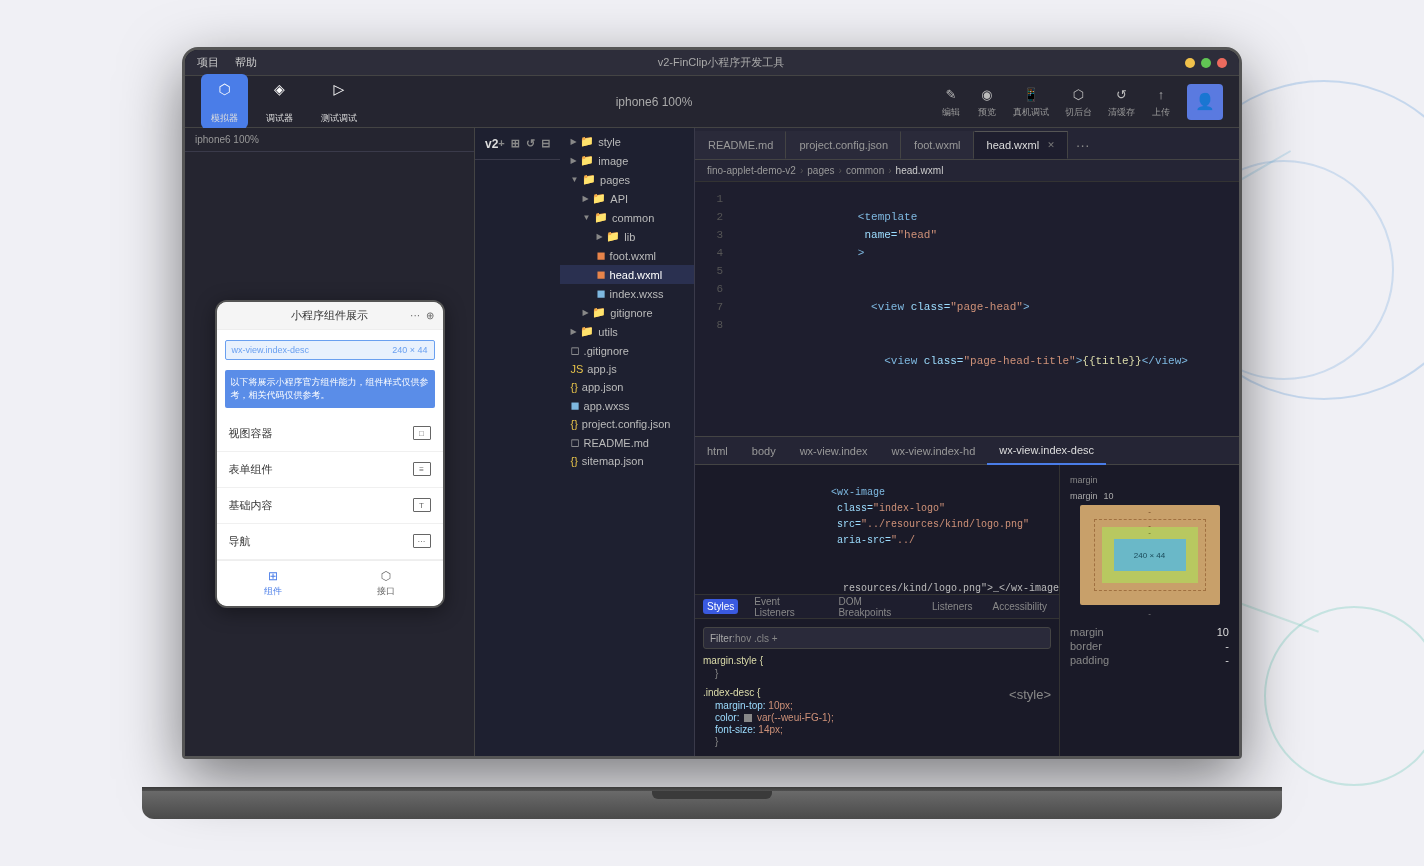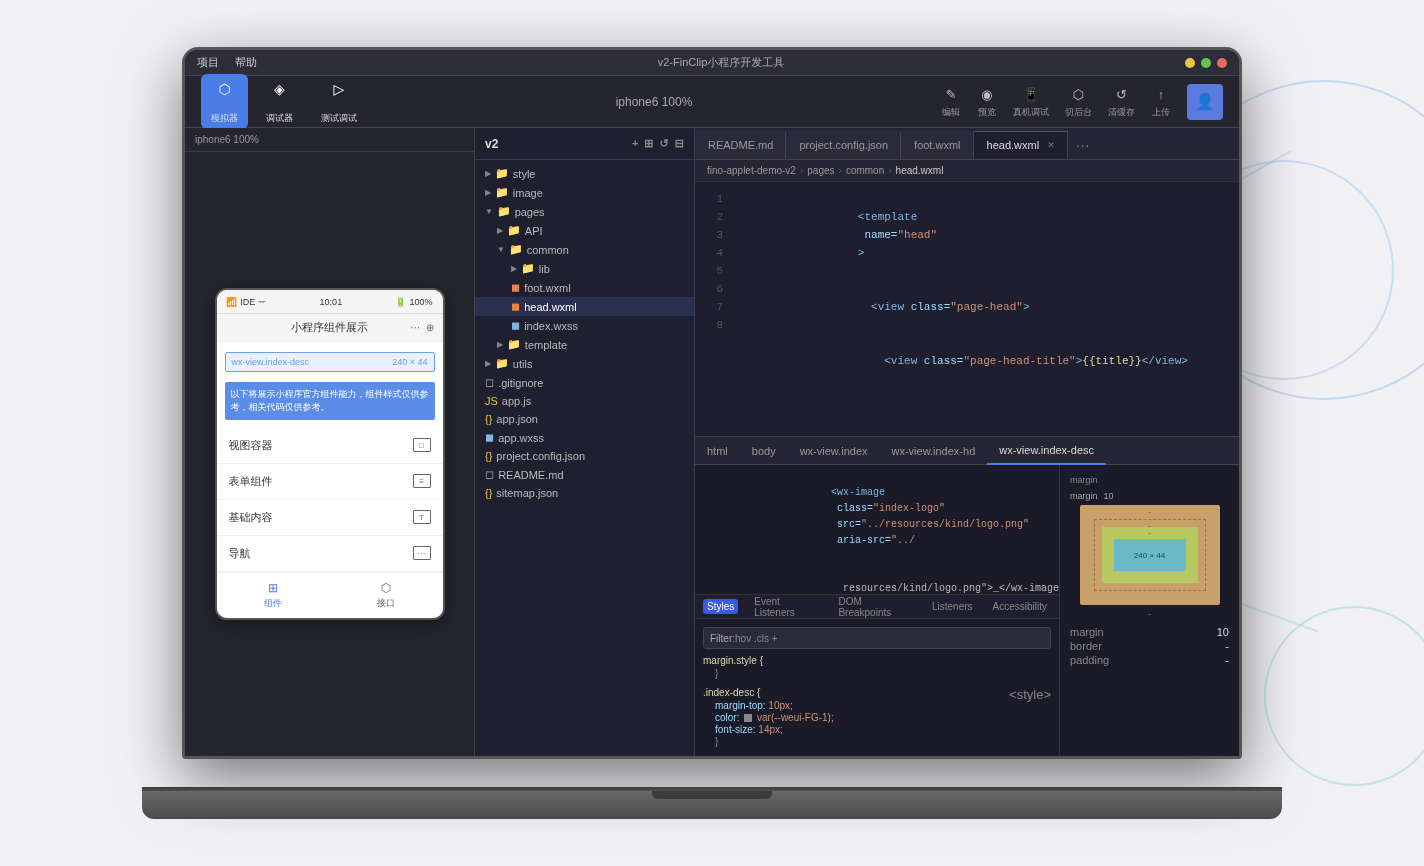--- a/index.html
+++ b/index.html
@@ -388,21 +388,21 @@
       justify-content: center;
       font-size: 12px;
     }
 
     
     .file-tree-panel {
       width: 220px;
       background: #1e2030;
       border-right: 1px solid #3a3a4a;
       display: flex;
-      flex-direction: column;
+      flex-direction: row;
       flex-shrink: 0;
       overflow: hidden;
     }
     .file-tree-header {
       height: 32px;
       display: flex;
       align-items: center;
       padding: 0 10px;
       font-size: 12px;
       font-weight: bold;
@@ -772,25 +772,20 @@
       </div>
 
       <div class="main-area">
 
         <div class="preview-panel">
           <div class="preview-header">
             <span>iphone6 100%</span>
           </div>
           <div class="phone-container">
             <div class="phone-frame">
-              <div class="phone-status-bar">
-                <span>📶 IDE ᅲ</span>
-                <span>10:01</span>
-                <span>🔋 100%</span>
-              </div>
               <div class="phone-title-bar">
                 <span>小程序组件展示</span>
                 <div class="phone-title-bar-actions">
                   <span>···</span>
                   <span>⊕</span>
                 </div>
               </div>
               <div class="phone-content">
                 <div class="phone-selected-element">
                   <span>wx-view.index-desc</span>
@@ -887,21 +882,21 @@
             </div>
 
             <div class="tree-item" style="padding-left: 36px;">
               <span class="tree-item-icon file-icon-wxss">◼</span>
               <span>index.wxss</span>
             </div>
 
             <div class="tree-item" style="padding-left: 22px;">
               <div class="tree-item-arrow">▶</div>
               <span class="tree-item-icon folder-icon">📁</span>
-              <span>template</span>
+              <span>gitignore</span>
             </div>
 
             <div class="tree-item">
               <div class="tree-item-arrow">▶</div>
               <span class="tree-item-icon folder-icon">📁</span>
               <span>utils</span>
             </div>
 
             <div class="tree-item">
               <span class="tree-item-icon file-icon-txt">◻</span>

